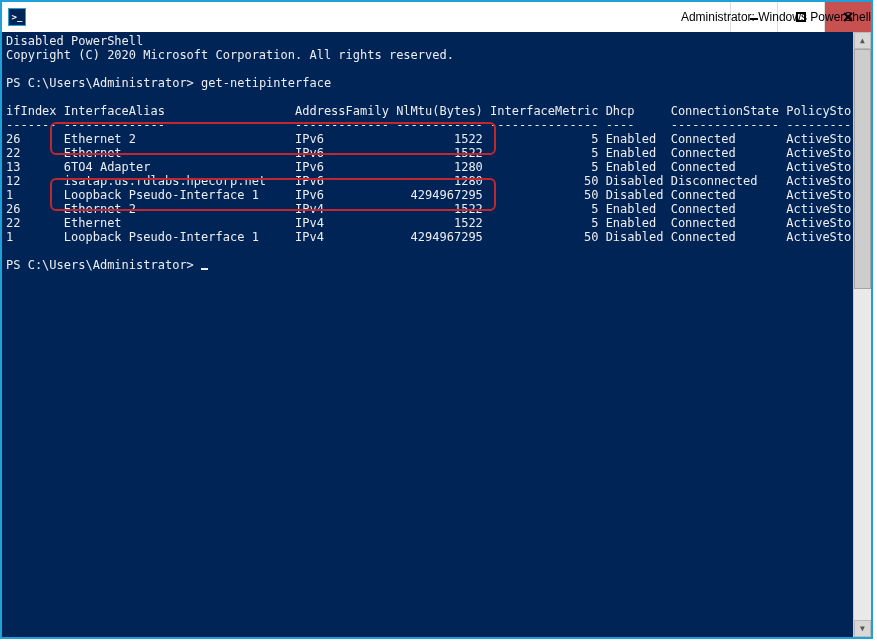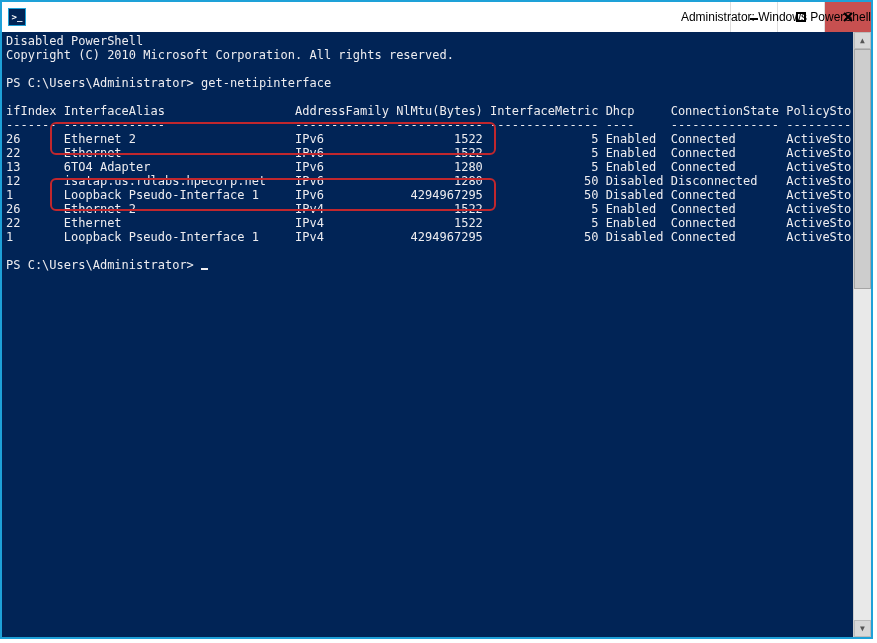--- a/index.html
+++ b/index.html
@@ -104,21 +104,21 @@
       <div class="win-btn close">
         <svg width="10" height="10">
             <line x1="1" y1="1" x2="9" y2="9" stroke-width="2"></line>
             <line x1="9" y1="1" x2="1" y2="9" stroke-width="2"></line>
           </svg>
       </div>
     </div>
   </div>
 
   <div class="terminal"><span>Disabled PowerShell</span>
-<span>Copyright (C) 2010 Microsoft Corporation. All rights reserved.</span>
+<span>Copyright (C) 2020 Microsoft Corporation. All rights reserved.</span>
 
 <span>PS C:\Users\Administrator&gt;</span> <span>get-netipinterface</span>
 
 <span id="col-header">ifIndex InterfaceAlias                  AddressFamily NlMtu(Bytes) InterfaceMetric Dhcp     ConnectionState PolicyStore</span>
 <span id="col-dashes">------- --------------                  ------------- ------------ --------------- ----     --------------- -----------</span>
 <span id="data-rows">26      Ethernet 2                      IPv6                  1522               5 Enabled  Connected       ActiveStore
 22      Ethernet                        IPv6                  1522               5 Enabled  Connected       ActiveStore
 13      6TO4 Adapter                    IPv6                  1280               5 Enabled  Connected       ActiveStore
 12      isatap.us.rdlabs.hpecorp.net    IPv6                  1280              50 Disabled Disconnected    ActiveStore
 1       Loopback Pseudo-Interface 1     IPv6            4294967295              50 Disabled Connected       ActiveStore

